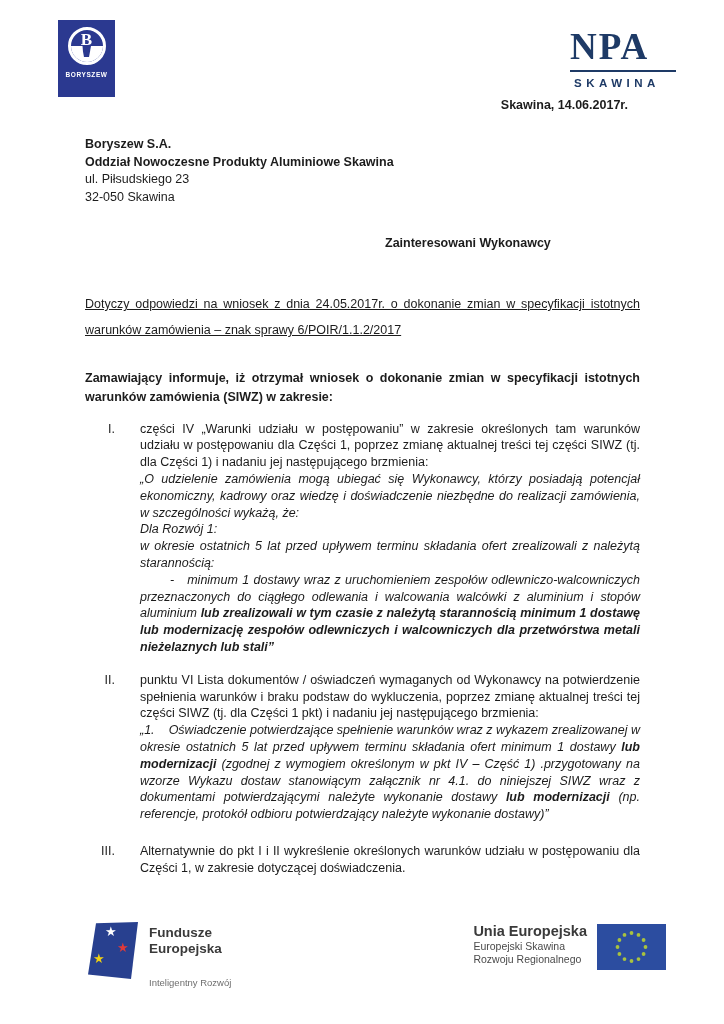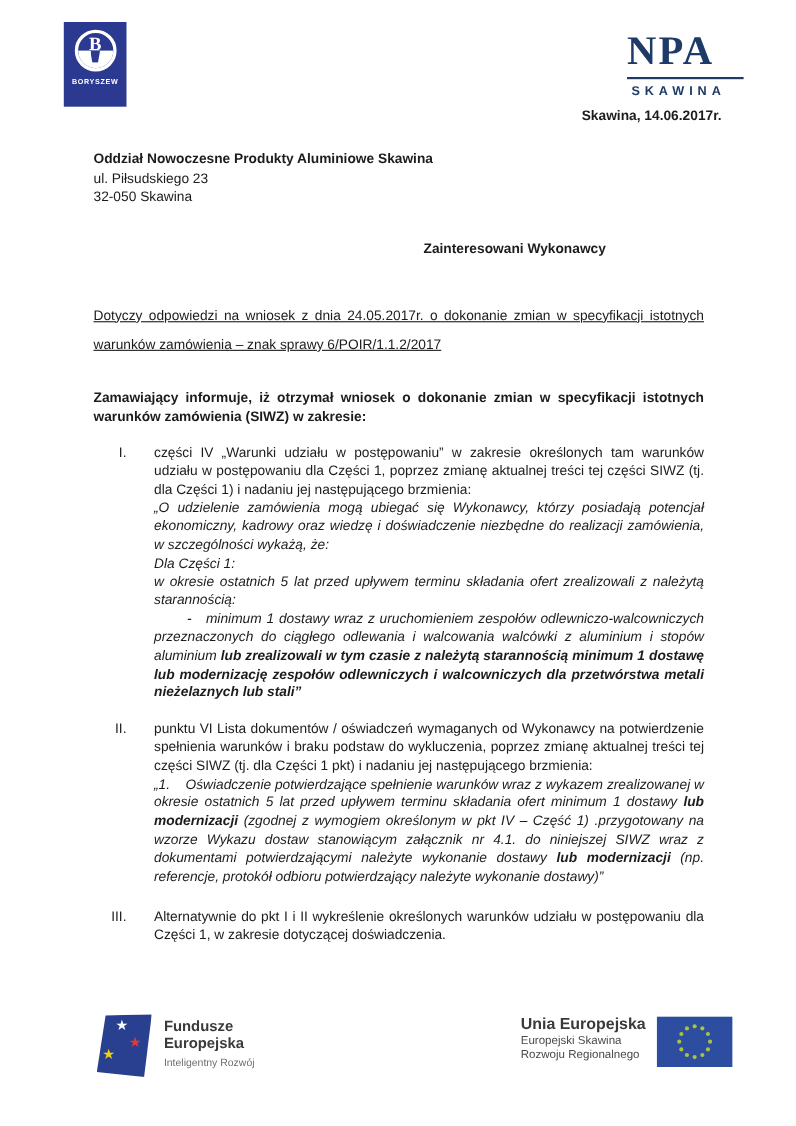--- a/index.html
+++ b/index.html
@@ -60,21 +60,21 @@
     letter-spacing:2px;
     color:#1e3a66;
   }
   .npa-rule { margin:4px 0 5px 0; height:2px; background:#1e3a66; }
   .npa-sub {
     font-size:11.5px; font-weight:bold; letter-spacing:4.5px;
     color:#1e3a66; padding-left:4px;
   }
 
   .date-line {
-    position:absolute; top:98px; right:68px;
+    position:absolute; top:98px; right:96px;
     font-size:12.5px; font-weight:bold;
   }
 
   
   .content {
     position:absolute; left:85px; top:0; width:555px;
     padding-top:136px;
     font-size:12.5px;
   }
   .sender { line-height:17.5px; }
@@ -126,21 +126,21 @@
     width:50px; height:57px;
     background:#28408f;
     clip-path:polygon(16% 2%, 100% 0%, 86% 100%, 0% 92%);
   }
   .fe-star { position:absolute; font-size:13px; line-height:13px; }
   .fe-star.white { color:#ffffff; left:17px; top:3px; }
   .fe-star.red { color:#e03a3a; left:29px; top:19px; }
   .fe-star.yellow { color:#f2d112; left:5px; top:30px; }
   .fe-text { margin-left:11px; padding-top:3px; }
   .fe-title { font-size:13.5px; font-weight:bold; line-height:16px; color:#3a3a3a; }
-  .fe-sub { margin-top:4px; font-size:9.5px; color:#6e6e6e; }
+  .fe-sub { margin-top:20px; font-size:9.5px; color:#6e6e6e; }
 
   .eu-block {
     position:absolute; right:58px; top:4px;
     display:flex; align-items:flex-start;
   }
   .eu-text { text-align:left; margin-right:10px; padding-top:1px; }
   .eu-title { font-size:14.5px; font-weight:bold; color:#3a3a3a; line-height:17px; }
   .eu-line { font-size:10.5px; color:#4a4a4a; line-height:12.5px; }
   .eu-flag-wrap { padding-top:2px; }
 </style>
@@ -163,39 +163,40 @@
     <div class="npa-title">NPA</div>
     <div class="npa-rule"></div>
     <div class="npa-sub">SKAWINA</div>
   </div>
 
   <div class="date-line">Skawina, 14.06.2017r.</div>
 
   <div class="content">
 
     <div class="sender">
+      <div class="bold">Boryszew S.A.</div>
       <div class="bold">Oddział Nowoczesne Produkty Aluminiowe Skawina</div>
       <div>ul. Piłsudskiego 23</div>
       <div>32-050 Skawina</div>
     </div>
 
     <div class="addressee">Zainteresowani Wykonawcy</div>
 
     <div class="subject">Dotyczy odpowiedzi na wniosek z dnia 24.05.2017r. o dokonanie zmian w specyfikacji istotnych warunków zamówienia – znak sprawy 6/POIR/1.1.2/2017</div>
 
     <div class="intro">Zamawiający informuje, iż otrzymał wniosek o dokonanie zmian w specyfikacji istotnych warunków zamówienia (SIWZ) w zakresie:</div>
 
     <div class="list">
 
       <div class="list-item">
         <div class="numeral">I.</div>
         <div class="item-body">
           <p>części IV „Warunki udziału w postępowaniu” w zakresie określonych tam warunków udziału w postępowaniu dla Części 1, poprzez zmianę aktualnej treści tej części SIWZ (tj. dla Części 1) i nadaniu jej następującego brzmienia:</p>
           <p class="quote">„O udzielenie zamówienia mogą ubiegać się Wykonawcy, którzy posiadają potencjał ekonomiczny, kadrowy oraz wiedzę i doświadczenie niezbędne do realizacji zamówienia, w szczególności wykażą, że:</p>
-          <p class="quote">Dla Części 1:</p>
+          <p class="quote">Dla Rozwój 1:</p>
           <p class="quote">w okresie ostatnich 5 lat przed upływem terminu składania ofert zrealizowali z należytą starannością:</p>
           <p class="quote dash-par"><span>-&nbsp;&nbsp;&nbsp;minimum 1 dostawy wraz z uruchomieniem zespołów odlewniczo-walcowniczych przeznaczonych do ciągłego odlewania i walcowania walcówki z aluminium i stopów aluminium </span><span class="bi">lub zrealizowali w tym czasie z należytą starannością minimum 1 dostawę lub modernizację zespołów odlewniczych i walcowniczych dla przetwórstwa metali nieżelaznych lub stali”</span></p>
         </div>
       </div>
 
       <div class="list-item">
         <div class="numeral">II.</div>
         <div class="item-body">
           <p>punktu VI Lista dokumentów / oświadczeń wymaganych od Wykonawcy na potwierdzenie spełnienia warunków i braku podstaw do wykluczenia, poprzez zmianę aktualnej treści tej części SIWZ (tj. dla Części 1 pkt) i nadaniu jej następującego brzmienia:</p>
           <p class="quote"><span>„1.&nbsp;&nbsp;&nbsp;&nbsp;Oświadczenie potwierdzające spełnienie warunków wraz z wykazem zrealizowanej w okresie ostatnich 5 lat przed upływem terminu składania ofert minimum 1 dostawy </span><span class="bi">lub modernizacji</span><span> (zgodnej z wymogiem określonym w pkt IV – Część 1) .przygotowany na wzorze Wykazu dostaw stanowiącym załącznik nr 4.1. do niniejszej SIWZ wraz z dokumentami potwierdzającymi należyte wykonanie dostawy </span><span class="bi">lub modernizacji</span><span> (np. referencje, protokół odbioru potwierdzający należyte wykonanie dostawy)”</span></p>

